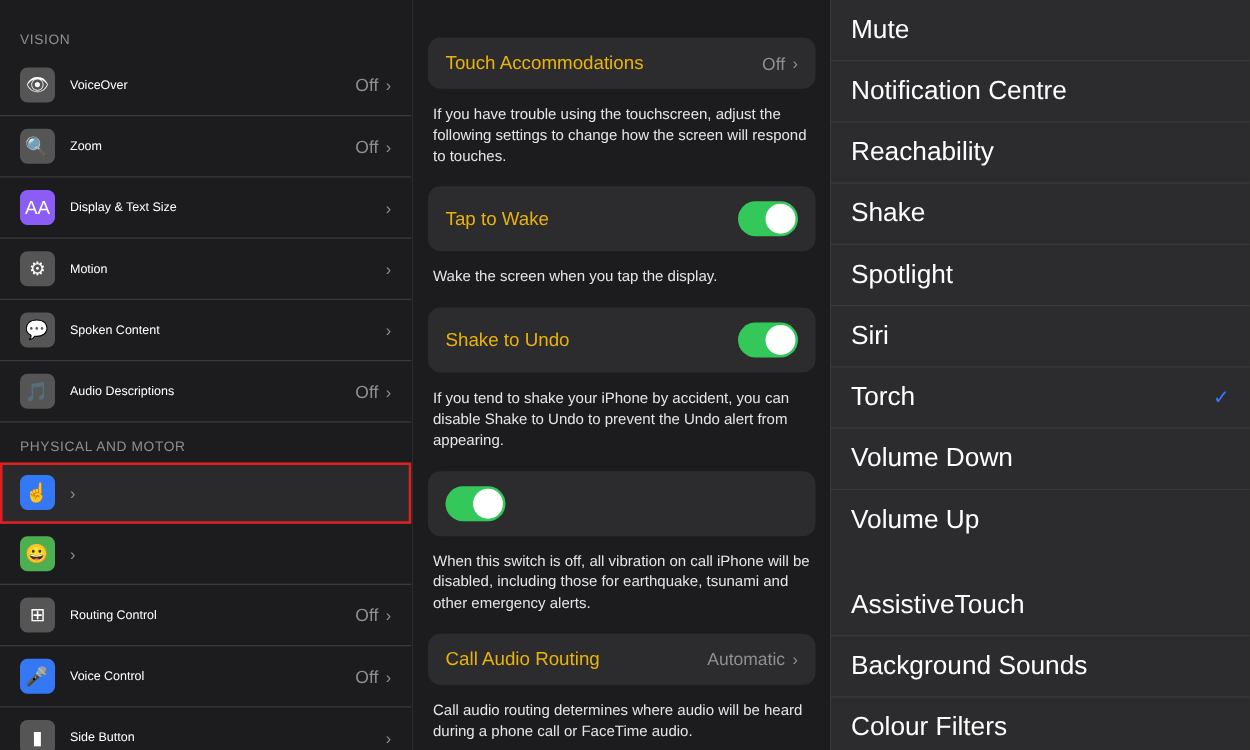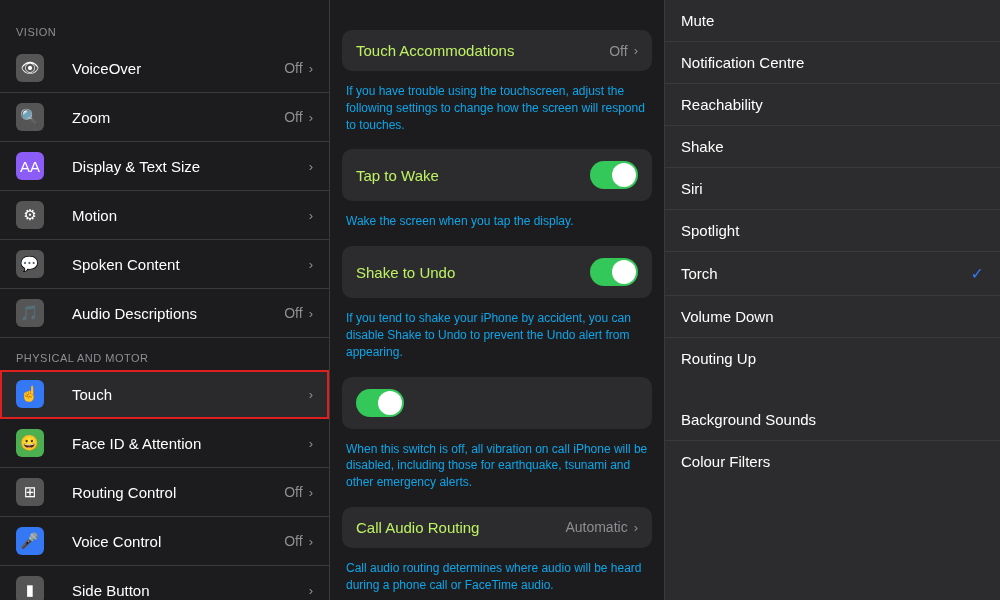--- a/index.html
+++ b/index.html
@@ -65,23 +65,22 @@
     .icon-motion { background: #555; }
     .icon-spoken { background: #555; }
     .icon-audio { background: #555; }
     .icon-touch { background: #3478f6; }
     .icon-faceid { background: #4caf50; }
     .icon-switch { background: #555; }
     .icon-voice { background: #3478f6; }
     .icon-side { background: #555; }
     .menu-item-text {
       flex: 1;
-      font-size: 15px;
+      font-size: 10px;
       color: #fff;
-      margin-left: 16px;
     }
     .menu-item-value {
       font-size: 14px;
       color: #8e8e93;
       margin-right: 6px;
     }
     .menu-item-chevron {
       color: #8e8e93;
       font-size: 13px;
     }
@@ -109,21 +108,21 @@
     .setting-item {
       display: flex;
       align-items: center;
       padding: 12px 14px;
       border-bottom: 1px solid #3a3a3c;
     }
     .setting-item:last-child { border-bottom: none; }
     .setting-item-label {
       flex: 1;
       font-size: 15px;
-      color: #bef264;
+      color: #eab308;
     }
     .setting-item-value {
       font-size: 14px;
       color: #8e8e93;
       margin-right: 6px;
     }
     .setting-item-chevron {
       color: #8e8e93;
       font-size: 13px;
     }
@@ -142,41 +141,41 @@
       height: 24px;
       border-radius: 50%;
       background: #fff;
       top: 2px;
       transition: left 0.2s;
     }
     .toggle.on::after { left: 22px; }
     .setting-desc {
       padding: 6px 16px 10px;
       font-size: 12px;
-      color: #0ea5e9;
+      color: #e5e5e5;
       line-height: 1.4;
     }
 
     
     .right-panel {
       flex: 1;
       background: #2c2c2e;
       overflow-y: auto;
     }
     .right-item {
       display: flex;
       align-items: center;
       padding: 12px 16px;
       border-bottom: 1px solid #3a3a3c;
       cursor: pointer;
     }
     .right-item:last-child { border-bottom: none; }
     .right-item-label {
       flex: 1;
-      font-size: 15px;
+      font-size: 21px;
       color: #fff;
     }
     .right-item-check {
       color: #3478f6;
       font-size: 16px;
     }
     .right-section-label {
       padding: 14px 16px 6px;
       font-size: 11px;
       color: #8e8e93;
@@ -221,26 +220,24 @@
       </div>
       <div class="menu-item">
         <div class="menu-item-icon icon-audio">🎵</div>
         <span class="menu-item-text">Audio Descriptions</span>
         <span class="menu-item-value">Off</span>
         <span class="menu-item-chevron">›</span>
       </div>
       <div class="section-label">PHYSICAL AND MOTOR</div>
       <div class="menu-item highlighted">
         <div class="menu-item-icon icon-touch">☝</div>
-        <span class="menu-item-text">Touch</span>
         <span class="menu-item-chevron">›</span>
       </div>
       <div class="menu-item">
         <div class="menu-item-icon icon-faceid">😀</div>
-        <span class="menu-item-text">Face ID &amp; Attention</span>
         <span class="menu-item-chevron">›</span>
       </div>
       <div class="menu-item">
         <div class="menu-item-icon icon-switch">⊞</div>
         <span class="menu-item-text">Routing Control</span>
         <span class="menu-item-value">Off</span>
         <span class="menu-item-chevron">›</span>
       </div>
       <div class="menu-item">
         <div class="menu-item-icon icon-voice">🎤</div>
@@ -306,38 +303,41 @@
       <div class="right-item">
         <span class="right-item-label">Notification Centre</span>
       </div>
       <div class="right-item">
         <span class="right-item-label">Reachability</span>
       </div>
       <div class="right-item">
         <span class="right-item-label">Shake</span>
       </div>
       <div class="right-item">
+        <span class="right-item-label">Spotlight</span>
+      </div>
+      <div class="right-item">
         <span class="right-item-label">Siri</span>
-      </div>
-      <div class="right-item">
-        <span class="right-item-label">Spotlight</span>
       </div>
       <div class="right-item">
         <span class="right-item-label">Torch</span>
         <span class="right-item-check">✓</span>
       </div>
       <div class="right-item">
         <span class="right-item-label">Volume Down</span>
       </div>
       <div class="right-item">
-        <span class="right-item-label">Routing Up</span>
+        <span class="right-item-label">Volume Up</span>
       </div>
     </div>
   <div class="right-section-label"></div>
   <div id="right-accessibility-items">
       <div class="right-item">
+        <span class="right-item-label">AssistiveTouch</span>
+      </div>
+      <div class="right-item">
         <span class="right-item-label">Background Sounds</span>
       </div>
       <div class="right-item">
         <span class="right-item-label">Colour Filters</span>
       </div>
     </div>
 </div>
 
 </body></html>

